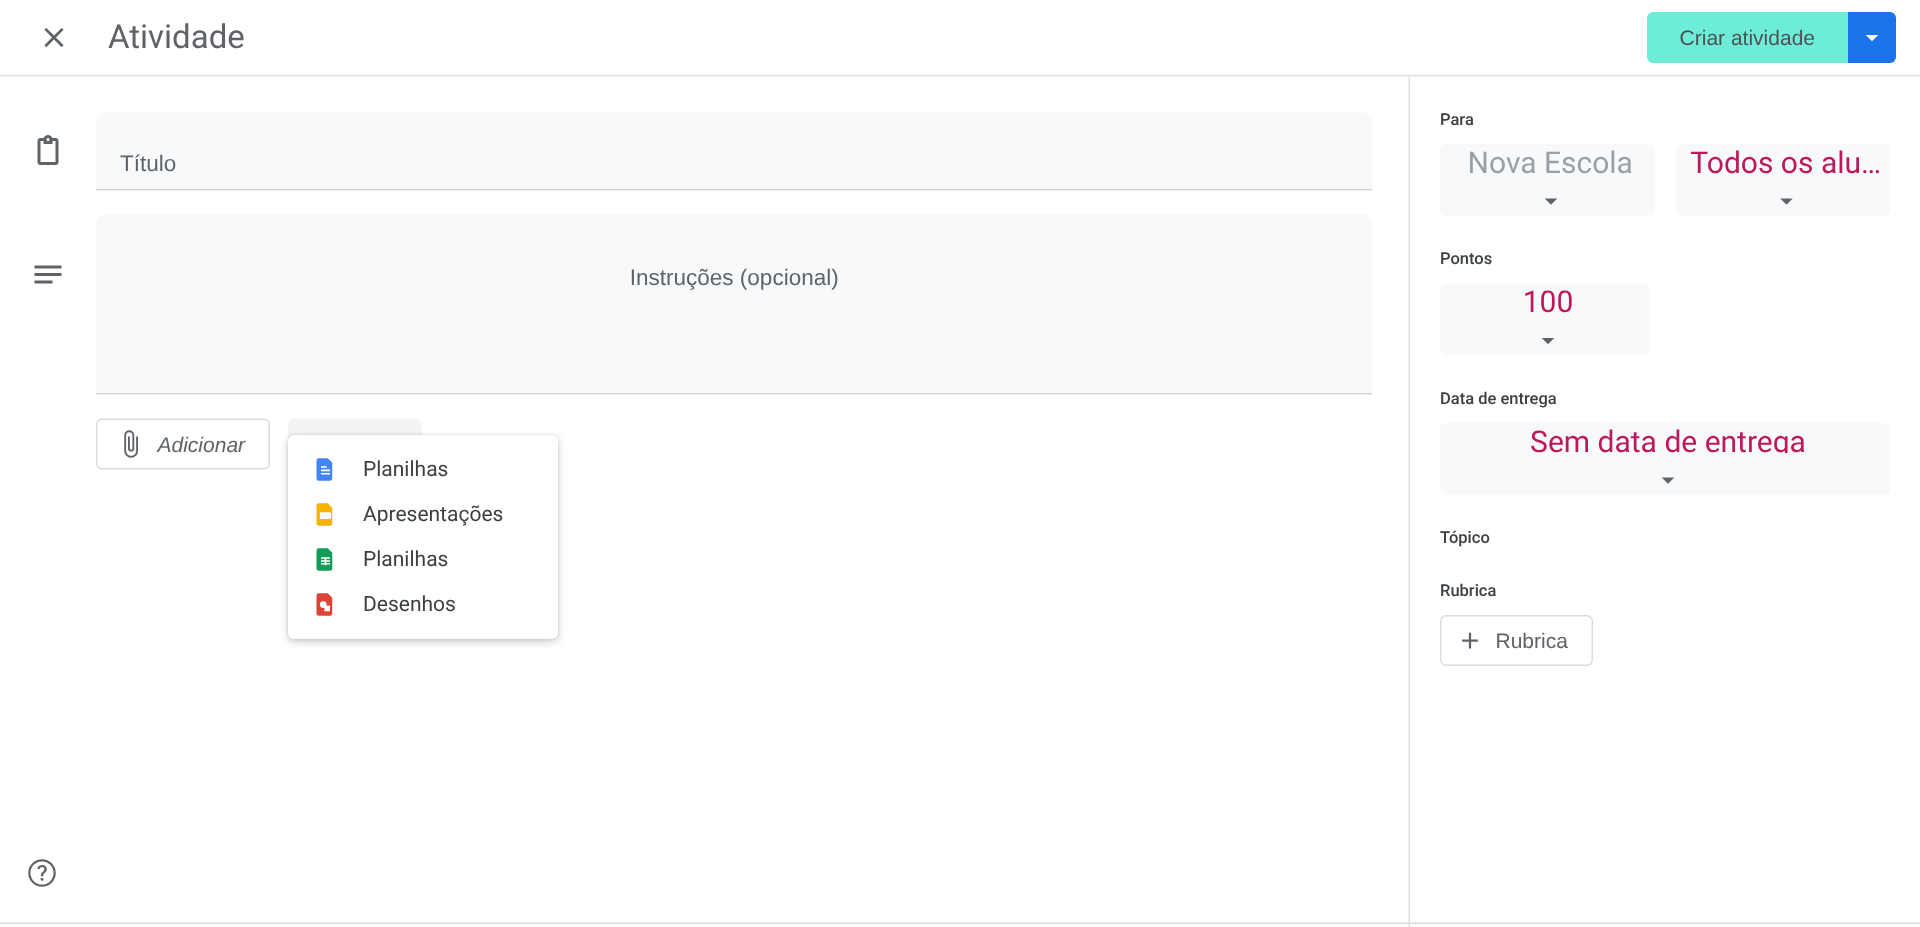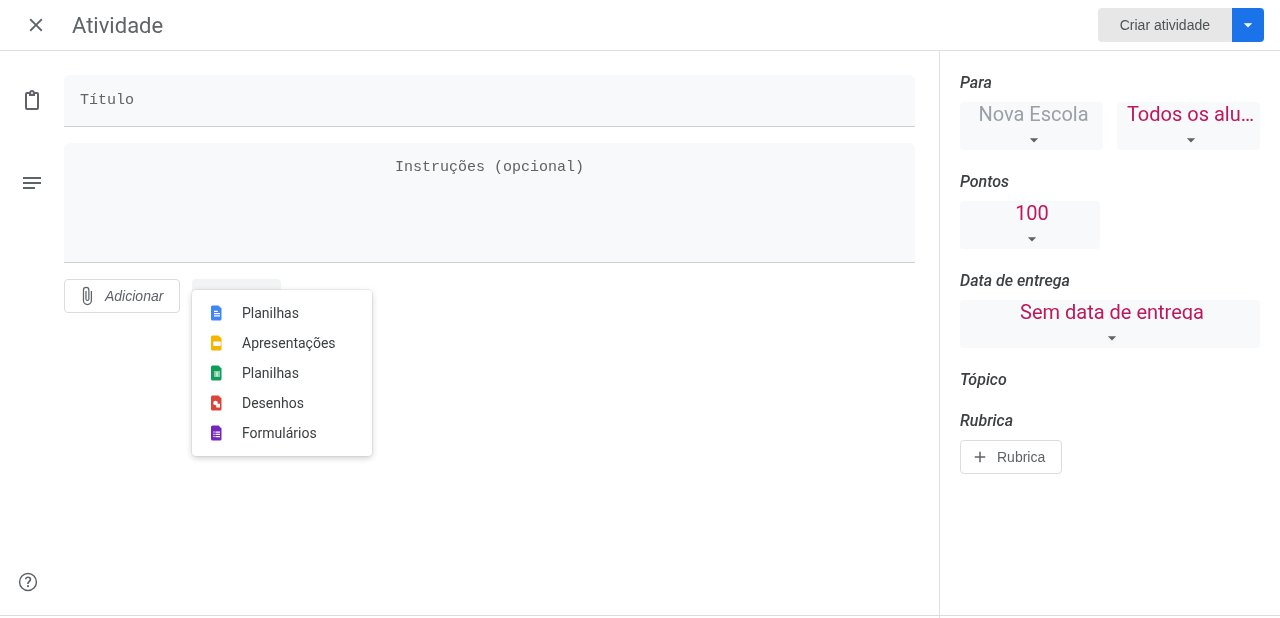--- a/index.html
+++ b/index.html
@@ -28,21 +28,21 @@
     color: #5f6368;
   }
   .title {
     font-size: 22px;
     color: #5f6368;
     margin-left: 16px;
     font-weight: 400;
   }
   .spacer { flex: 1; }
   .create-assignment-btn {
-    background: #e5e5e5;
+    background: #5eead4;
     color: #3c4043;
     height: 34px;
     border-radius: 4px 0 0 4px;
     padding: 0 22px;
     display: flex; align-items: center;
     font-size: 14px;
     font-weight: 500;
     border: none;
     cursor: not-allowed;
     opacity: .9;
@@ -88,22 +88,22 @@
   .title-field {
     height: 52px;
     display: flex; align-items: center;
   }
   .instructions-field {
     margin-top: 16px;
     height: 120px;
   }
   input.transparent, textarea.transparent {
     border: none; background: transparent;
-    width: 100%; font-size: 15px; font-family: Liberation Mono, monospace;
-    color: #3c4043; outline: none;
+    width: 100%; font-size: 15px; font-family: Liberation Sans, sans-serif;
+    color: #3c4043; outline: none; margin-top: 18px;
   }
   input.transparent::placeholder, textarea.transparent::placeholder {
     color: #5f6368;
   }
   textarea.transparent { resize: none; height: 100%; text-align: center; }
   .button-row {
     display: flex;
     gap: 12px;
     margin-top: 16px;
   }
@@ -150,25 +150,24 @@
   }
   .menu-icon { width: 18px; height: 22px; flex-shrink: 0; }
 
   
   .sidebar {
     width: 340px;
     padding: 22px 20px;
     overflow: auto;
   }
   .side-label {
-    font-size: 16px;
+    font-size: 11px;
     font-weight: 500;
     color: #3c4043;
     margin-bottom: 10px;
-    font-style: italic;
   }
   .side-section { margin-bottom: 22px; }
   .side-row { display: flex; gap: 14px; }
   .select-box {
     background: #f8f9fa;
     height: 48px;
     border-radius: 4px;
     display: flex;
     align-items: center;
     padding: 0 12px 0 16px;
@@ -294,30 +293,20 @@
         <span>Planilhas</span>
       </div>
       <div class="menu-item">
         <svg class="menu-icon" viewBox="0 0 24 24">
             <path fill="#db4437" d="M6 2h8l4 4v14a2 2 0 0 1-2 2H6a2 2 0 0 1-2-2V4a2 2 0 0 1 2-2z"></path>
             <circle fill="#fff" cx="10" cy="12" r="3"></circle>
             <rect fill="#fff" x="11" y="13" width="5" height="5"></rect>
           </svg>
         <span>Desenhos</span>
       </div>
-      <div class="menu-item">
-        <svg class="menu-icon" viewBox="0 0 24 24">
-            <path fill="#7627bb" d="M6 2h8l4 4v14a2 2 0 0 1-2 2H6a2 2 0 0 1-2-2V4a2 2 0 0 1 2-2z"></path>
-            <path fill="#fff" d="M10 10h6v1.5h-6zM10 13h6v1.5h-6zM10 16h6v1.5h-6z"></path>
-            <circle fill="#fff" cx="8" cy="10.7" r="0.9"></circle>
-            <circle fill="#fff" cx="8" cy="13.7" r="0.9"></circle>
-            <circle fill="#fff" cx="8" cy="16.7" r="0.9"></circle>
-          </svg>
-        <span>Formulários</span>
-      </div>
     </div>
   </div>
 
   <div class="sidebar">
     <div class="side-section">
       <div class="side-label">Para</div>
       <div class="side-row">
         <div class="select-box disabled" style="flex:1">
           <span class="val">Nova Escola</span>
           <svg viewBox="0 0 24 24">

